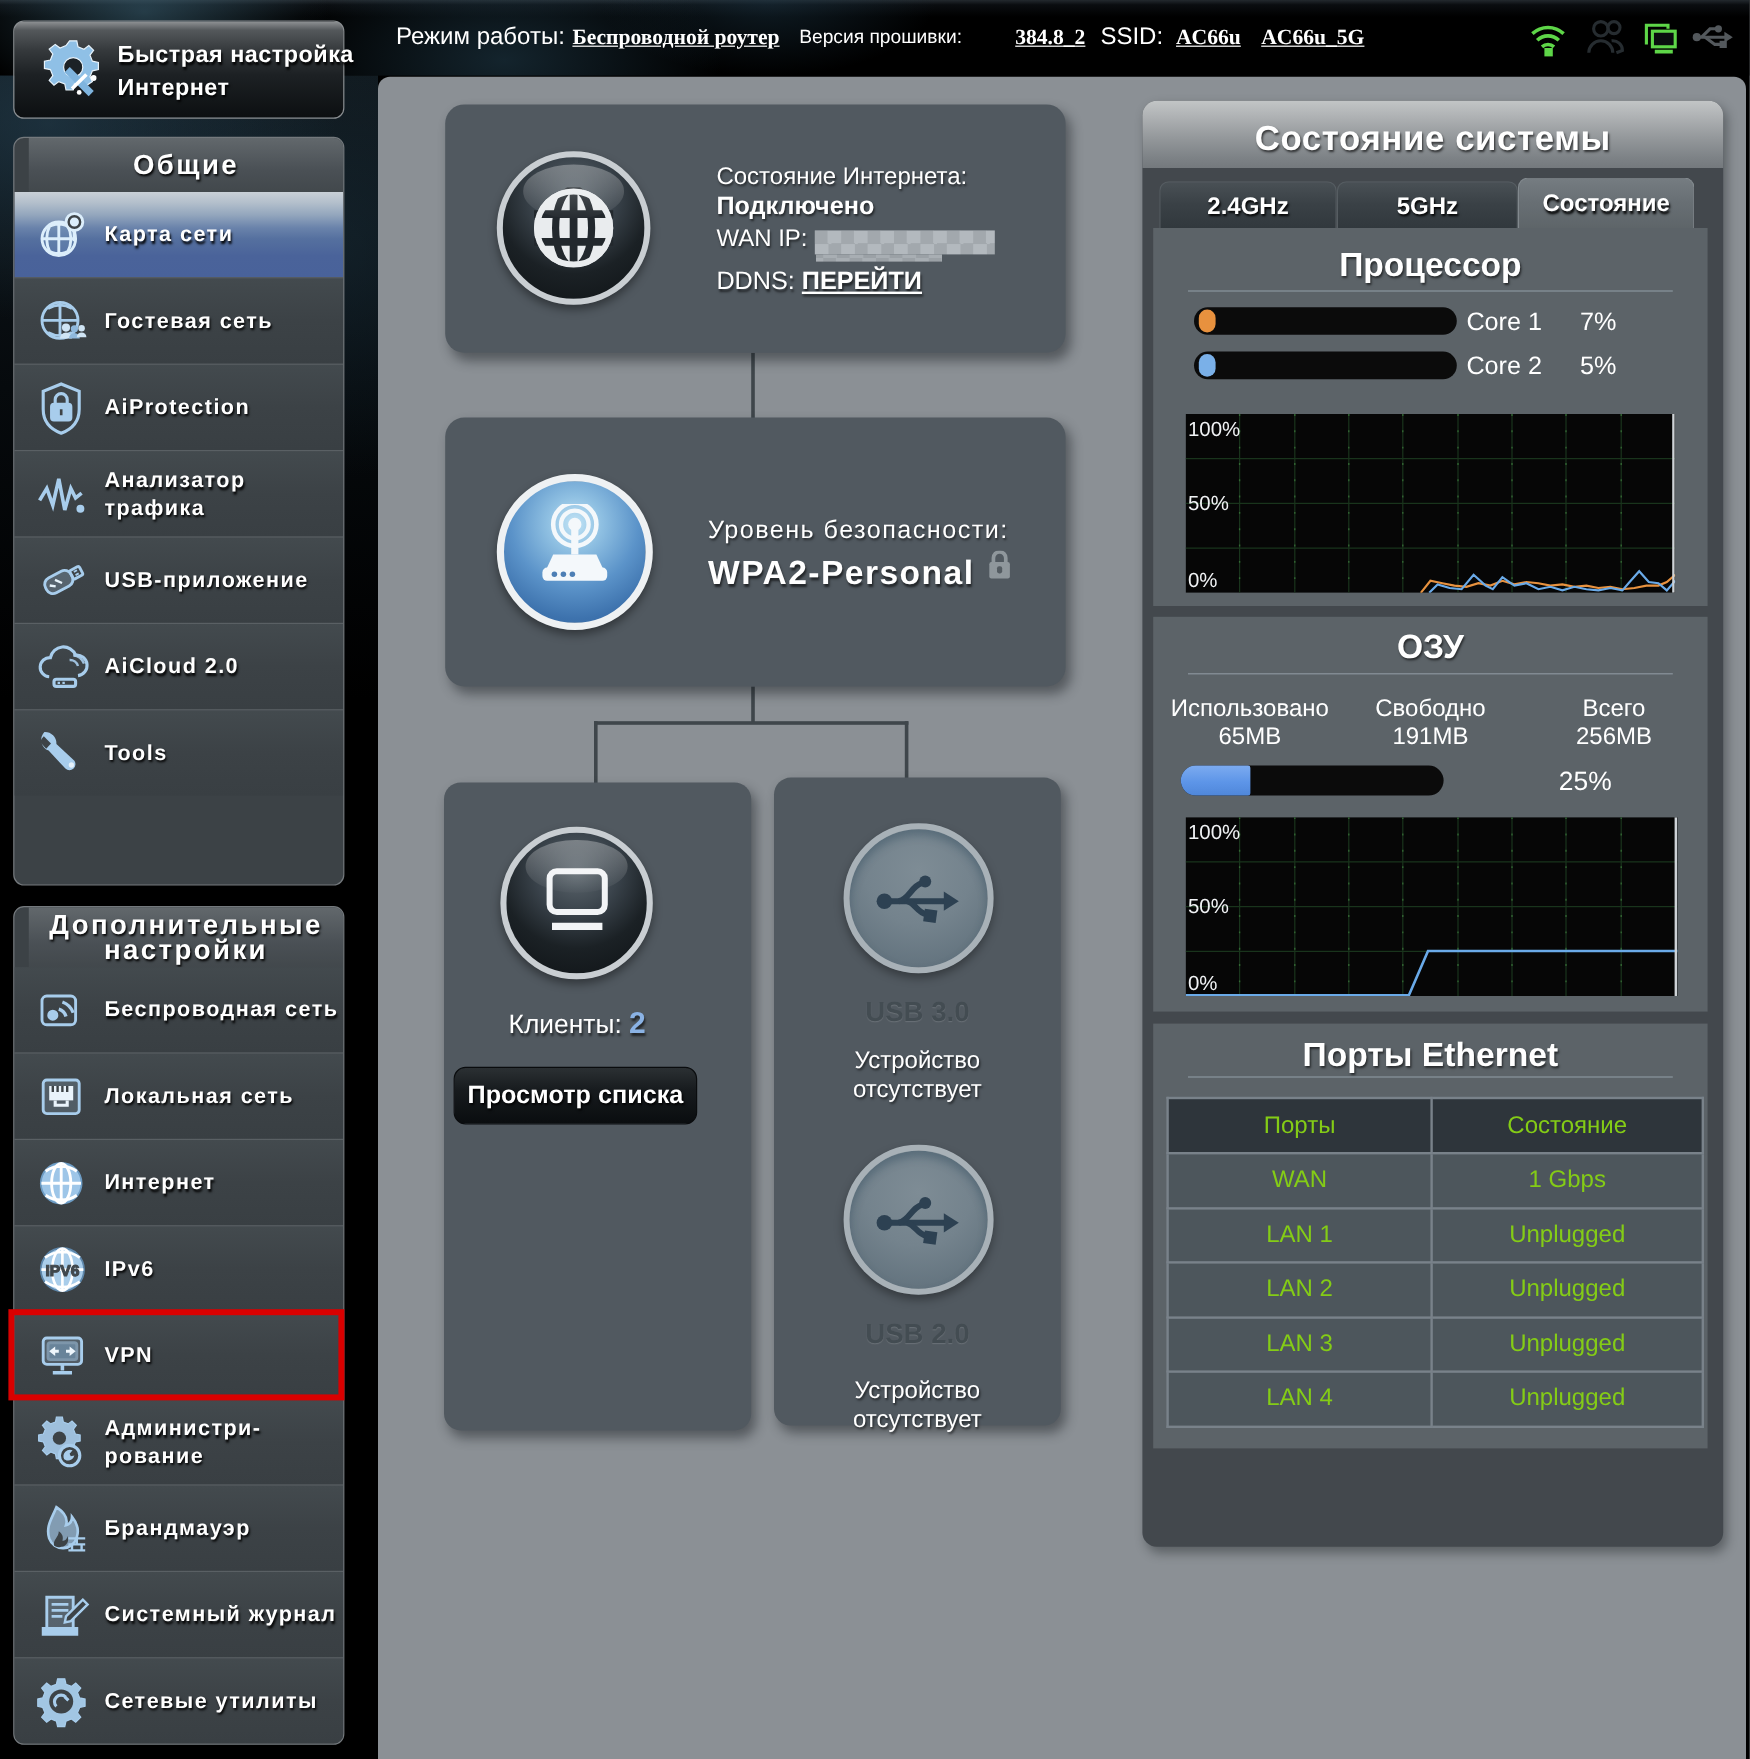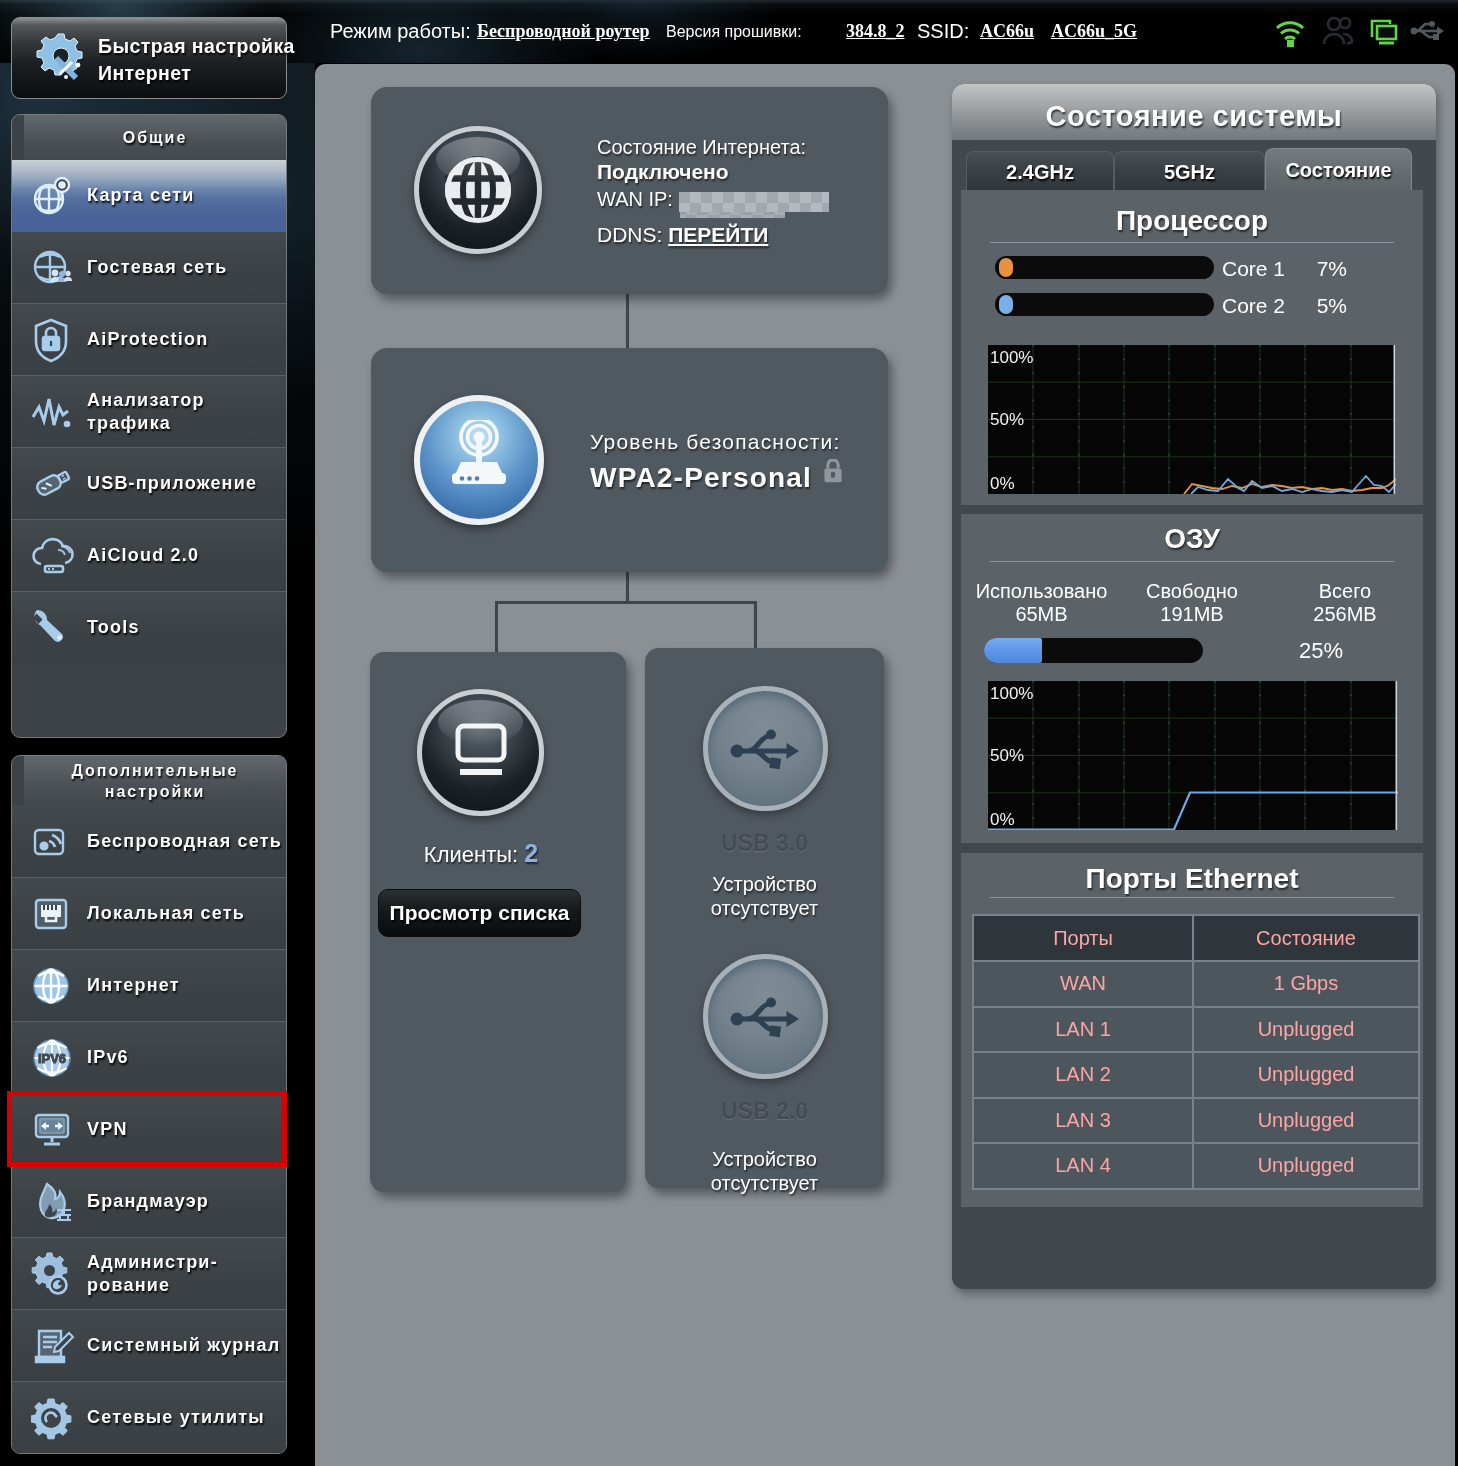--- a/index.html
+++ b/index.html
@@ -18,21 +18,21 @@
 #main{left:315px;top:64px;width:1140px;height:1402px;background:#8b9095;border-radius:10px 10px 0 0;}
 
 .tb{top:0;height:63px;line-height:63px;color:#fff;font-size:20px;white-space:nowrap;}
 .tblink{font-family:"Liberation Serif",serif;font-weight:bold;font-size:18px;text-decoration:underline;}
 
 #qisbtn{left:11px;top:17px;width:274px;height:80px;border:1px solid #8a8e91;border-radius:9px;
  background:linear-gradient(180deg,#8e9193 0%,#54585b 9%,#35393c 30%,#1d2124 55%,#0c0f11 100%);}
 .sbox{left:11px;width:274px;background:#3c4246;border:1px solid #74797d;border-radius:9px;overflow:hidden;}
 #sbox1{top:114px;height:622px;}
 #sbox2{top:755px;height:697px;}
-.shead{height:45px;display:flex;align-items:center;justify-content:center;color:#fff;font-weight:bold;font-size:16px;letter-spacing:2px;
+.shead{height:45px;display:flex;align-items:center;justify-content:center;color:#fff;font-weight:bold;font-size:23px;letter-spacing:2px;
  background:linear-gradient(180deg,#62686c 0,#4a5055 60%,#42484c 100%);text-shadow:1px 2px 2px #000;text-align:center;line-height:21px;margin-left:12px;}
 #sbox2 .shead{height:50px;}
 .mrow{background:linear-gradient(180deg,#434a4e 0%,#3c4246 50%,#393f43 100%);height:71px;border-top:1px solid #5a6064;display:flex;align-items:center;color:#fff;font-weight:bold;font-size:18px;position:relative;}
 .mrow .lab{margin-left:75px;line-height:23px;text-shadow:1px 2px 2px #000;letter-spacing:1.2px;white-space:nowrap;}
 .mrow svg{position:absolute;left:19px;top:50%;transform:translateY(-50%);}
 .mrow.sel{background:linear-gradient(180deg,#c9d0d7 0%,#b4c0cc 12%,#93a6bd 27%,#6a83ab 42%,#55709f 55%,#4a639a 75%,#49629a 100%);}
 #vpnred{left:7px;top:1091px;width:270px;height:66px;border:5px solid #d90000;}
 
 .card{background:#515960;border-radius:16px;box-shadow:4px 6px 10px rgba(20,24,28,.45);}
 .cline{background:#3f464b;}
@@ -53,21 +53,21 @@
  background:linear-gradient(180deg,#495055 0%,#3a4146 45%,#30373c 100%);border:1px solid #565d62;border-bottom:none;}
 .tab.act{background:linear-gradient(180deg,#757c81 0%,#686f74 45%,#5d6468 100%);height:43px;top:64px;border-color:#82898e;}
 .ip{left:9px;width:462px;background:#5c6368;}
 .ptitle{width:100%;text-align:center;color:#fff;font-weight:bold;font-size:28px;text-shadow:1px 2px 2px rgba(0,0,0,.6);}
 .prule{left:29px;width:404px;height:1px;background:#99a6af;opacity:.75;}
 .bbar{background:#0b0b0b;border-radius:13px;width:219px;height:23px;}
 .knob{border-radius:7px;width:14px;height:19px;top:2px;left:4px;}
 .clab{color:#fff;font-size:21px;}
 
 #ethtbl{left:972px;top:914px;border-collapse:collapse;}
-#ethtbl td{border:2px solid #79828a;color:#fca5a5;font-size:20px;text-align:center;height:41.5px;background:#4d565c;}
+#ethtbl td{border:2px solid #79828a;color:#84cc16;font-size:20px;text-align:center;height:41.5px;background:#4d565c;}
 #ethtbl tr.hd td{background:#2e353b;height:42px;}
 </style>
 </head>
 <body>
 <div class="abs" id="banner"></div>
 <div class="abs" id="leftcol"></div>
 <div class="abs" id="main"></div>
 
 <span class="abs tb" style="left:330px;">Режим работы:</span>
 <span class="abs tb tblink" style="left:477px;">Беспроводной роутер</span>
@@ -267,41 +267,41 @@
             <path d="M10 17 l5-4 v8 z" stroke="none"></path>
             <path d="M24 17 h6"></path>
             <path d="M32 17 l-5-4 v8 z" stroke="none"></path>
           </g>
           <path d="M21 28 v5 M13 35 h16" stroke-width="3"></path>
         </g>
       </svg>
       <span class="lab">VPN</span>
     </div>
  <div class="mrow">
+      <svg width="42" height="46" viewBox="0 0 42 46">
+        <g fill="#a8cdec" stroke="#a8cdec">
+          <path d="M16 2 l5 0 .8 4 4 1.6 3.2-2.4 3.6 3.6 -2.4 3.2 1.6 4 4 .8 0 5 -4 .8 -1.6 4 2.4 3.2 -3.6 3.6 -3.2-2.4 -4 1.6 -.8 4 -5 0 -.8-4 -4-1.6 -3.2 2.4 -3.6-3.6 2.4-3.2 -1.6-4 -4-.8 0-5 4-.8 1.6-4 -2.4-3.2 3.6-3.6 3.2 2.4 4-1.6 z" fill-opacity=".9"></path>
+          <circle cx="18.5" cy="19.5" r="5.5" fill="#3d4347" stroke="none"></circle>
+          <circle cx="27" cy="34" r="8.5" fill="#3d4347" stroke="#a8cdec" stroke-width="2.6"></circle>
+          <path d="M22.5 37 a5.5 5.5 0 0 1 7-7.5 l-2.5 3 1 2 3-0.5 a5.5 5.5 0 0 1-6.5 4 z" fill="#a8cdec" stroke="none"></path>
+        </g>
+      </svg>
+      <span class="lab">Администри-<br>рование</span>
+    </div>
+ <div class="mrow">
       <svg width="42" height="44" viewBox="0 0 42 44">
         <g stroke="#a8cdec" fill="none" stroke-width="2.2">
           <path d="M16 4 c6 4 10 9 8 15 c4-1 5-4 5-7 c4 5 6 11 4 17 a12 12 0 0 1-23 1 c-3-10 2-16 6-26 z" fill="rgba(168,205,236,.65)"></path>
           <path d="M20 37 a6 6 0 0 0 5-9 c0 3-2 4-4 4 c1-3 0-6-3-8 c0 5-5 7-4 12 a6 6 0 0 0 6 1 z" fill="#3d4347" stroke="none"></path>
           <g stroke="#a8cdec" stroke-width="2">
             <path d="M26 30 h14 M26 35 h14 M26 40 h14 M33 30 v5 M29 35 v5 M37 35 v5"></path>
           </g>
         </g>
       </svg>
       <span class="lab">Брандмауэр</span>
-    </div>
- <div class="mrow">
-      <svg width="42" height="46" viewBox="0 0 42 46">
-        <g fill="#a8cdec" stroke="#a8cdec">
-          <path d="M16 2 l5 0 .8 4 4 1.6 3.2-2.4 3.6 3.6 -2.4 3.2 1.6 4 4 .8 0 5 -4 .8 -1.6 4 2.4 3.2 -3.6 3.6 -3.2-2.4 -4 1.6 -.8 4 -5 0 -.8-4 -4-1.6 -3.2 2.4 -3.6-3.6 2.4-3.2 -1.6-4 -4-.8 0-5 4-.8 1.6-4 -2.4-3.2 3.6-3.6 3.2 2.4 4-1.6 z" fill-opacity=".9"></path>
-          <circle cx="18.5" cy="19.5" r="5.5" fill="#3d4347" stroke="none"></circle>
-          <circle cx="27" cy="34" r="8.5" fill="#3d4347" stroke="#a8cdec" stroke-width="2.6"></circle>
-          <path d="M22.5 37 a5.5 5.5 0 0 1 7-7.5 l-2.5 3 1 2 3-0.5 a5.5 5.5 0 0 1-6.5 4 z" fill="#a8cdec" stroke="none"></path>
-        </g>
-      </svg>
-      <span class="lab">Администри-<br>рование</span>
     </div>
  <div class="mrow">
       <svg width="44" height="42" viewBox="0 0 44 42">
         <g stroke="#a8cdec" fill="none" stroke-width="2.4">
           <path d="M8 6 h22 v26 h-22 z" fill="rgba(168,205,236,.25)"></path>
           <path d="M12 12 h14 M12 17 h14 M12 22 h9"></path>
           <path d="M5 32 h28 v5 h-28 z" fill="#a8cdec"></path>
           <path d="M38 8 l4 4 -14 14 -5 1 1-5 z" fill="#3d4347" stroke-width="2"></path>
         </g>
       </svg>

